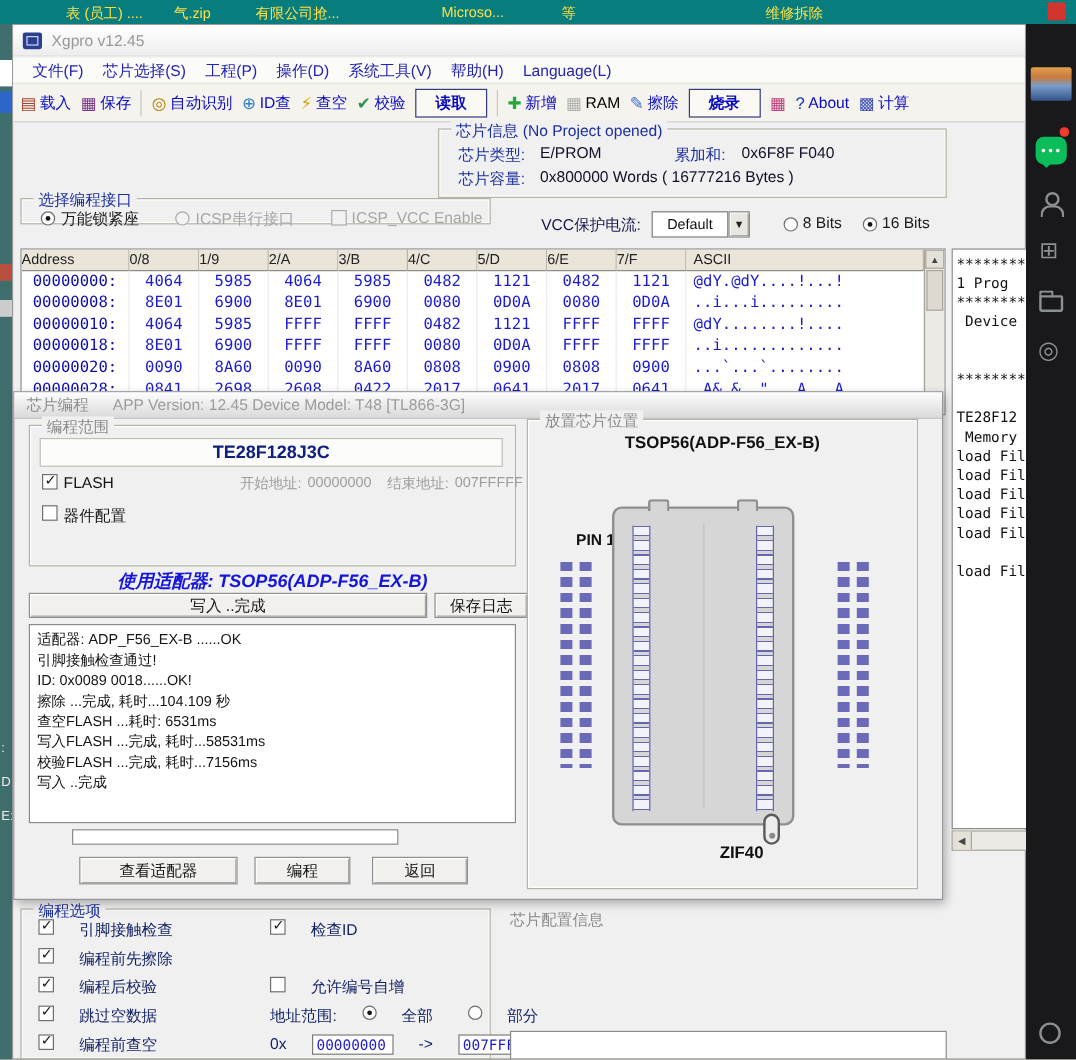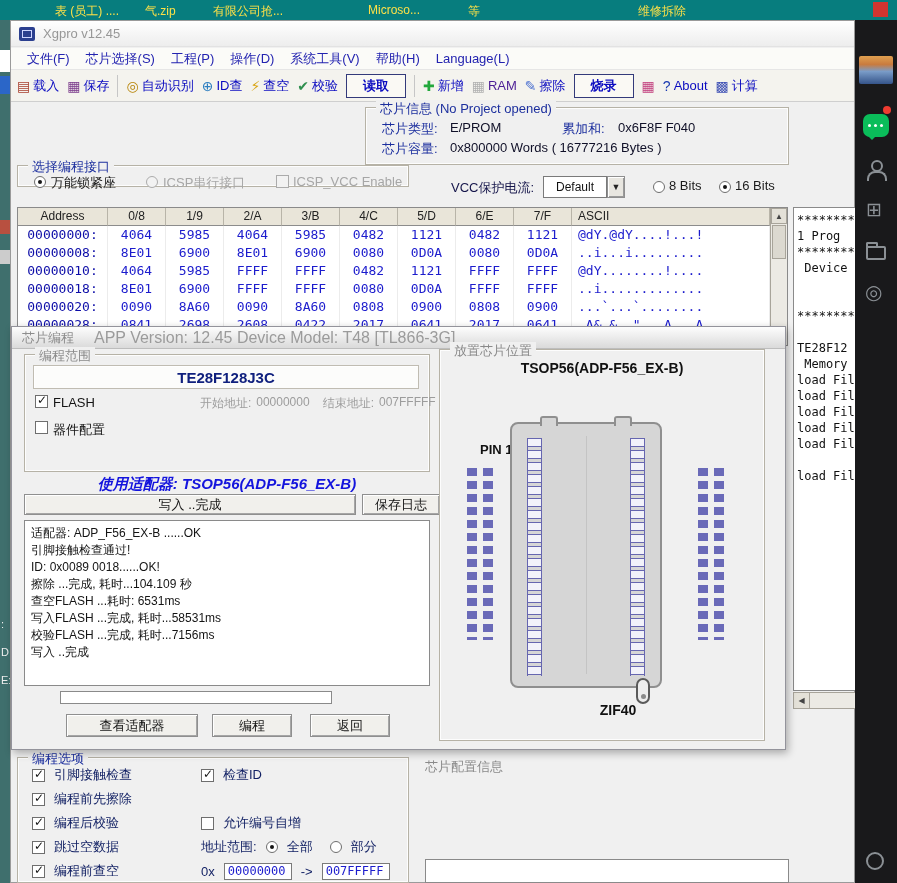--- a/index.html
+++ b/index.html
@@ -21,21 +21,21 @@
 .titlebar{position:absolute;left:0;top:0;width:100%;height:26px;background:linear-gradient(#ffffff,#ededed);border-bottom:1px solid #e2e2e2;display:flex;align-items:center}
 .app-icon{width:16px;height:14px;background:#2b3f8f;border-radius:2px;margin:0 8px;position:relative;flex:none}
 .app-icon::after{content:"";position:absolute;inset:3px;border:1px solid #cfd6ff}
 .title-text{font-size:13px;color:#979797}
 .menubar{position:absolute;left:0;top:27px;width:100%;height:21px;background:#fbfbf8;display:flex;align-items:center;padding-left:8px}
 .menu-item{font-size:13px;color:#2323b0;padding:0 8px;white-space:nowrap}
 .toolbar{position:absolute;left:0;top:48px;width:100%;height:33px;background:#f4f3ee;border-top:1px solid #e6e6e6;border-bottom:1px solid #cfcfcf;display:flex;align-items:center;padding-left:6px;gap:8px;overflow:hidden}
 .tb-btn{display:flex;align-items:center;gap:3px;font-size:13px;color:#0a0ac0;white-space:nowrap}
 .tb-btn.boxed{border:1px solid #333a7a;padding:2px 16px;background:#faf9f4}
 .tb-ico{font-size:14px;line-height:1}
-.tb-lbl.muted{color:#4c1d95}
+.tb-lbl.muted{color:#000000}
 .tb-lbl.strong{font-weight:bold}
 .tb-sep{width:1px;height:22px;background:#c6c6c6;flex:none}
 
 
 .group{position:absolute;border:1px solid #b6b2a6;box-shadow:inset 0 0 0 1px #fdfdfd}
 .legend{position:absolute;top:-8px;left:10px;background:#f0f0f0;padding:0 4px;font-size:13px;color:#1c2f9e;white-space:nowrap}
 .combo-field{position:absolute;background:#f7f7f5;border:2px solid;border-color:#7f7f7f #ffffff #ffffff #7f7f7f;display:flex;align-items:center;justify-content:center;font-size:15px;font-weight:bold;color:#10207e;white-space:nowrap}
 .combo-field.sm{font-size:12px;font-weight:normal;color:#111;border-width:1px;border-color:#7a7a7a;background:#fff}
 .combo-btn{position:absolute;background:#e8e6e0;border:1px solid #8f8f8f;box-shadow:inset 1px 1px 0 #fff,inset -1px -1px 0 #9a9a9a;display:flex;align-items:center;justify-content:center;color:#222}
 .arr-down::before{content:"▼";font-size:9px}
@@ -49,42 +49,42 @@
 .cb{width:13px;height:13px;border:1px solid #6e6e6e;background:#fff;position:relative;display:inline-block;flex:none}
 .cb.checked::after{content:"✓";position:absolute;left:1px;top:-3px;font-size:12px;font-weight:bold;color:#141414}
 .cb.dis{border-color:#ababab;background:#f2f2f2}
 .rd{width:12px;height:12px;border:1px solid #6e6e6e;border-radius:50%;background:#fff;position:relative;display:inline-block;flex:none}
 .rd.sel::after{content:"";position:absolute;left:3px;top:3px;width:4px;height:4px;border-radius:50%;background:#151515}
 .rd.dis{border-color:#ababab;background:#f2f2f2}
 
 
 .hex-wrap{position:absolute;left:6px;top:186px;width:771px;height:139px;background:#fff;border:1px solid #8a8a8a;overflow:hidden}
 .hex-header{display:flex;height:18px}
-.hex-hcell{height:18px;line-height:17px;background:#e9e5d9;border-right:1px solid #b8b4a8;border-bottom:1px solid #8c8c8c;font-size:12px;color:#222;text-align:center;overflow:hidden}
+.hex-hcell{height:18px;line-height:17px;background:#e9e5d9;border-right:1px solid #b8b4a8;border-bottom:1px solid #8c8c8c;font-size:12px;color:#222;text-align:left;overflow:hidden}
 .hex-row{display:flex;height:18px}
 .hex-dcell{height:18px;line-height:18px;font-family:"DejaVu Sans Mono",monospace;font-size:13px;color:#1c1ccd;text-align:center;border-right:1px solid #ececec;overflow:hidden;white-space:nowrap}
 .hex-addr{width:90px}
 .hex-cell{width:58px}
 .hex-ascii{width:198px;text-align:left;padding-left:6px}
 .hex-dcell.addr{color:#0d0da8}
 .vscroll{position:absolute;right:0;top:0;width:17px;height:100%;background:#eceae4;border-left:1px solid #a8a49a}
 .scroll-btn{width:100%;height:16px;background:#e4e1d8;border:1px solid #a8a49a;display:flex;align-items:center;justify-content:center;color:#444}
 .vthumb{position:absolute;left:1px;top:17px;width:14px;height:34px;background:#dcd9d0;border:1px solid #a8a49a}
 
 
 .side-panel{position:absolute;left:782px;top:186px;width:63px;height:484px;background:#fff;border:1px solid #8a8a8a;overflow:hidden}
 .side-panel pre{font-family:"DejaVu Sans Mono",monospace;font-size:12px;line-height:16px;color:#111;padding:4px 0 0 3px;white-space:pre}
 .side-hscroll{position:absolute;left:782px;top:671px;width:63px;height:17px;background:#eceae4;border:1px solid #a8a49a;display:flex}
 .hscroll-btn{width:16px;height:100%;background:#e4e1d8;border-right:1px solid #a8a49a;display:flex;align-items:center;justify-content:center;color:#444;flex:none}
 
 
 .dialog{position:absolute;left:0;top:305px;width:775px;height:424px;background:#f0f0f0;border:1px solid #93939b;box-shadow:2px 3px 8px rgba(0,0,0,.3);z-index:5}
 .dlg-title{height:22px;background:linear-gradient(#fdfdfd,#dadada);border-bottom:1px solid #bdbdbd;display:flex;align-items:center;padding-left:10px;gap:20px}
 .dlg-title-text{font-size:13px;color:#8d8d8d}
-.dlg-version{font-size:16px;color:#9b9b9b}
+.dlg-version{font-size:13px;color:#9b9b9b}
 .dialog .legend{background:#f0f0f0;color:#8a8a8a}
 .chip-bar{position:absolute;left:8px;top:10px;width:386px;height:24px;background:#fcfcfb;border:1px solid #c0bcb2;box-shadow:inset 1px 1px 0 #fff;display:flex;align-items:center;justify-content:center;font-size:15px;font-weight:bold;color:#10207e}
 .flex-row{position:absolute;display:flex;align-items:flex-start;gap:5px;white-space:nowrap}
 .t13{font-size:13px;color:#141414}
 .t12g{font-size:12px;color:#9c9c9c}
 .adapter-line{position:absolute;left:12px;top:148px;width:406px;text-align:center;font-size:15px;font-weight:bold;font-style:italic;color:#1414dd;white-space:nowrap}
 .bar-btn{position:absolute;background:#f1f0ec;border:1px solid #8f8f8f;box-shadow:inset 1px 1px 0 #fff,inset -1px -1px 0 #a6a6a6;display:flex;align-items:center;justify-content:center;font-size:13px;color:#141414;white-space:nowrap}
 .log-box{position:absolute;left:12px;top:193px;width:406px;height:166px;background:#fff;border:1px solid #8a8a8a;overflow:hidden}
 .log-box pre{font-family:"Liberation Sans","DejaVu Sans",sans-serif;font-size:12px;line-height:17px;color:#141414;padding:4px 6px;white-space:pre}
 .progress{position:absolute;left:48px;top:364px;width:272px;height:13px;background:#fff;border:1px solid #8a8a8a}
@@ -103,21 +103,21 @@
 .socket::after{right:28px}
 .pin-col{position:absolute;top:14px;width:15px;height:238px;border-left:1px solid #6666b0;border-right:1px solid #6666b0;background:repeating-linear-gradient(180deg,#6666b0 0 1px,#f2f2fa 1px 8px,#6666b0 8px 9px,#d6d6d6 9px 12px)}
 .pin-col.pleft{left:15px}
 .pin-col.pright{left:118px}
 .socket-mid{position:absolute;left:74px;top:12px;bottom:12px;width:1px;background:#c4c4c4}
 .lever{position:absolute;left:196px;top:328px;width:14px;height:26px;border:2px solid #5a5a5a;border-radius:7px;background:#ededed}
 .lever::after{content:"";position:absolute;left:3px;bottom:3px;width:5px;height:5px;border-radius:50%;background:#8a8a8a}
 .zif-label{position:absolute;left:16px;top:352px;width:100%;text-align:center;font-size:14px;font-weight:bold;color:#111}
 
 
-.opt-row{position:absolute;left:14px;display:flex;align-items:center;gap:9px;font-size:13px;color:#101f63;white-space:nowrap}
+.opt-row{position:absolute;left:14px;display:flex;align-items:flex-start;gap:21px;font-size:13px;color:#101f63;white-space:nowrap}
 .mini-input{border:1px solid #7a7a7a;background:#fff;font-family:"DejaVu Sans Mono",monospace;font-size:12px;color:#1c1ccd;width:68px;height:17px;padding:0 3px}
 .config-label{position:absolute;left:414px;top:737px;font-size:13px;color:#8a8a8a}
 .config-box{position:absolute;left:414px;top:838px;width:364px;height:24px;background:#fff;border:1px solid #8a8a8a}
 
 
 .sidebar{position:absolute;left:855px;top:20px;width:42px;height:863px;background:#19191b;z-index:10}
 .thumb{position:absolute;left:4px;top:36px;width:34px;height:28px;border-radius:2px;background:linear-gradient(180deg,#e0a050 0%,#c97b3e 30%,#7a9cc8 55%,#35548a 100%)}
 .icon-chat{position:absolute;left:8px;top:94px;width:26px;height:23px;background:#0abd5a;border-radius:7px}
 .icon-chat::after{content:"";position:absolute;left:5px;bottom:-7px;border:4px solid transparent;border-top-color:#0abd5a}
 .chat-dots{position:absolute;left:5px;top:10px;width:3px;height:3px;border-radius:50%;background:#fff;box-shadow:6px 0 0 #fff,12px 0 0 #fff}

